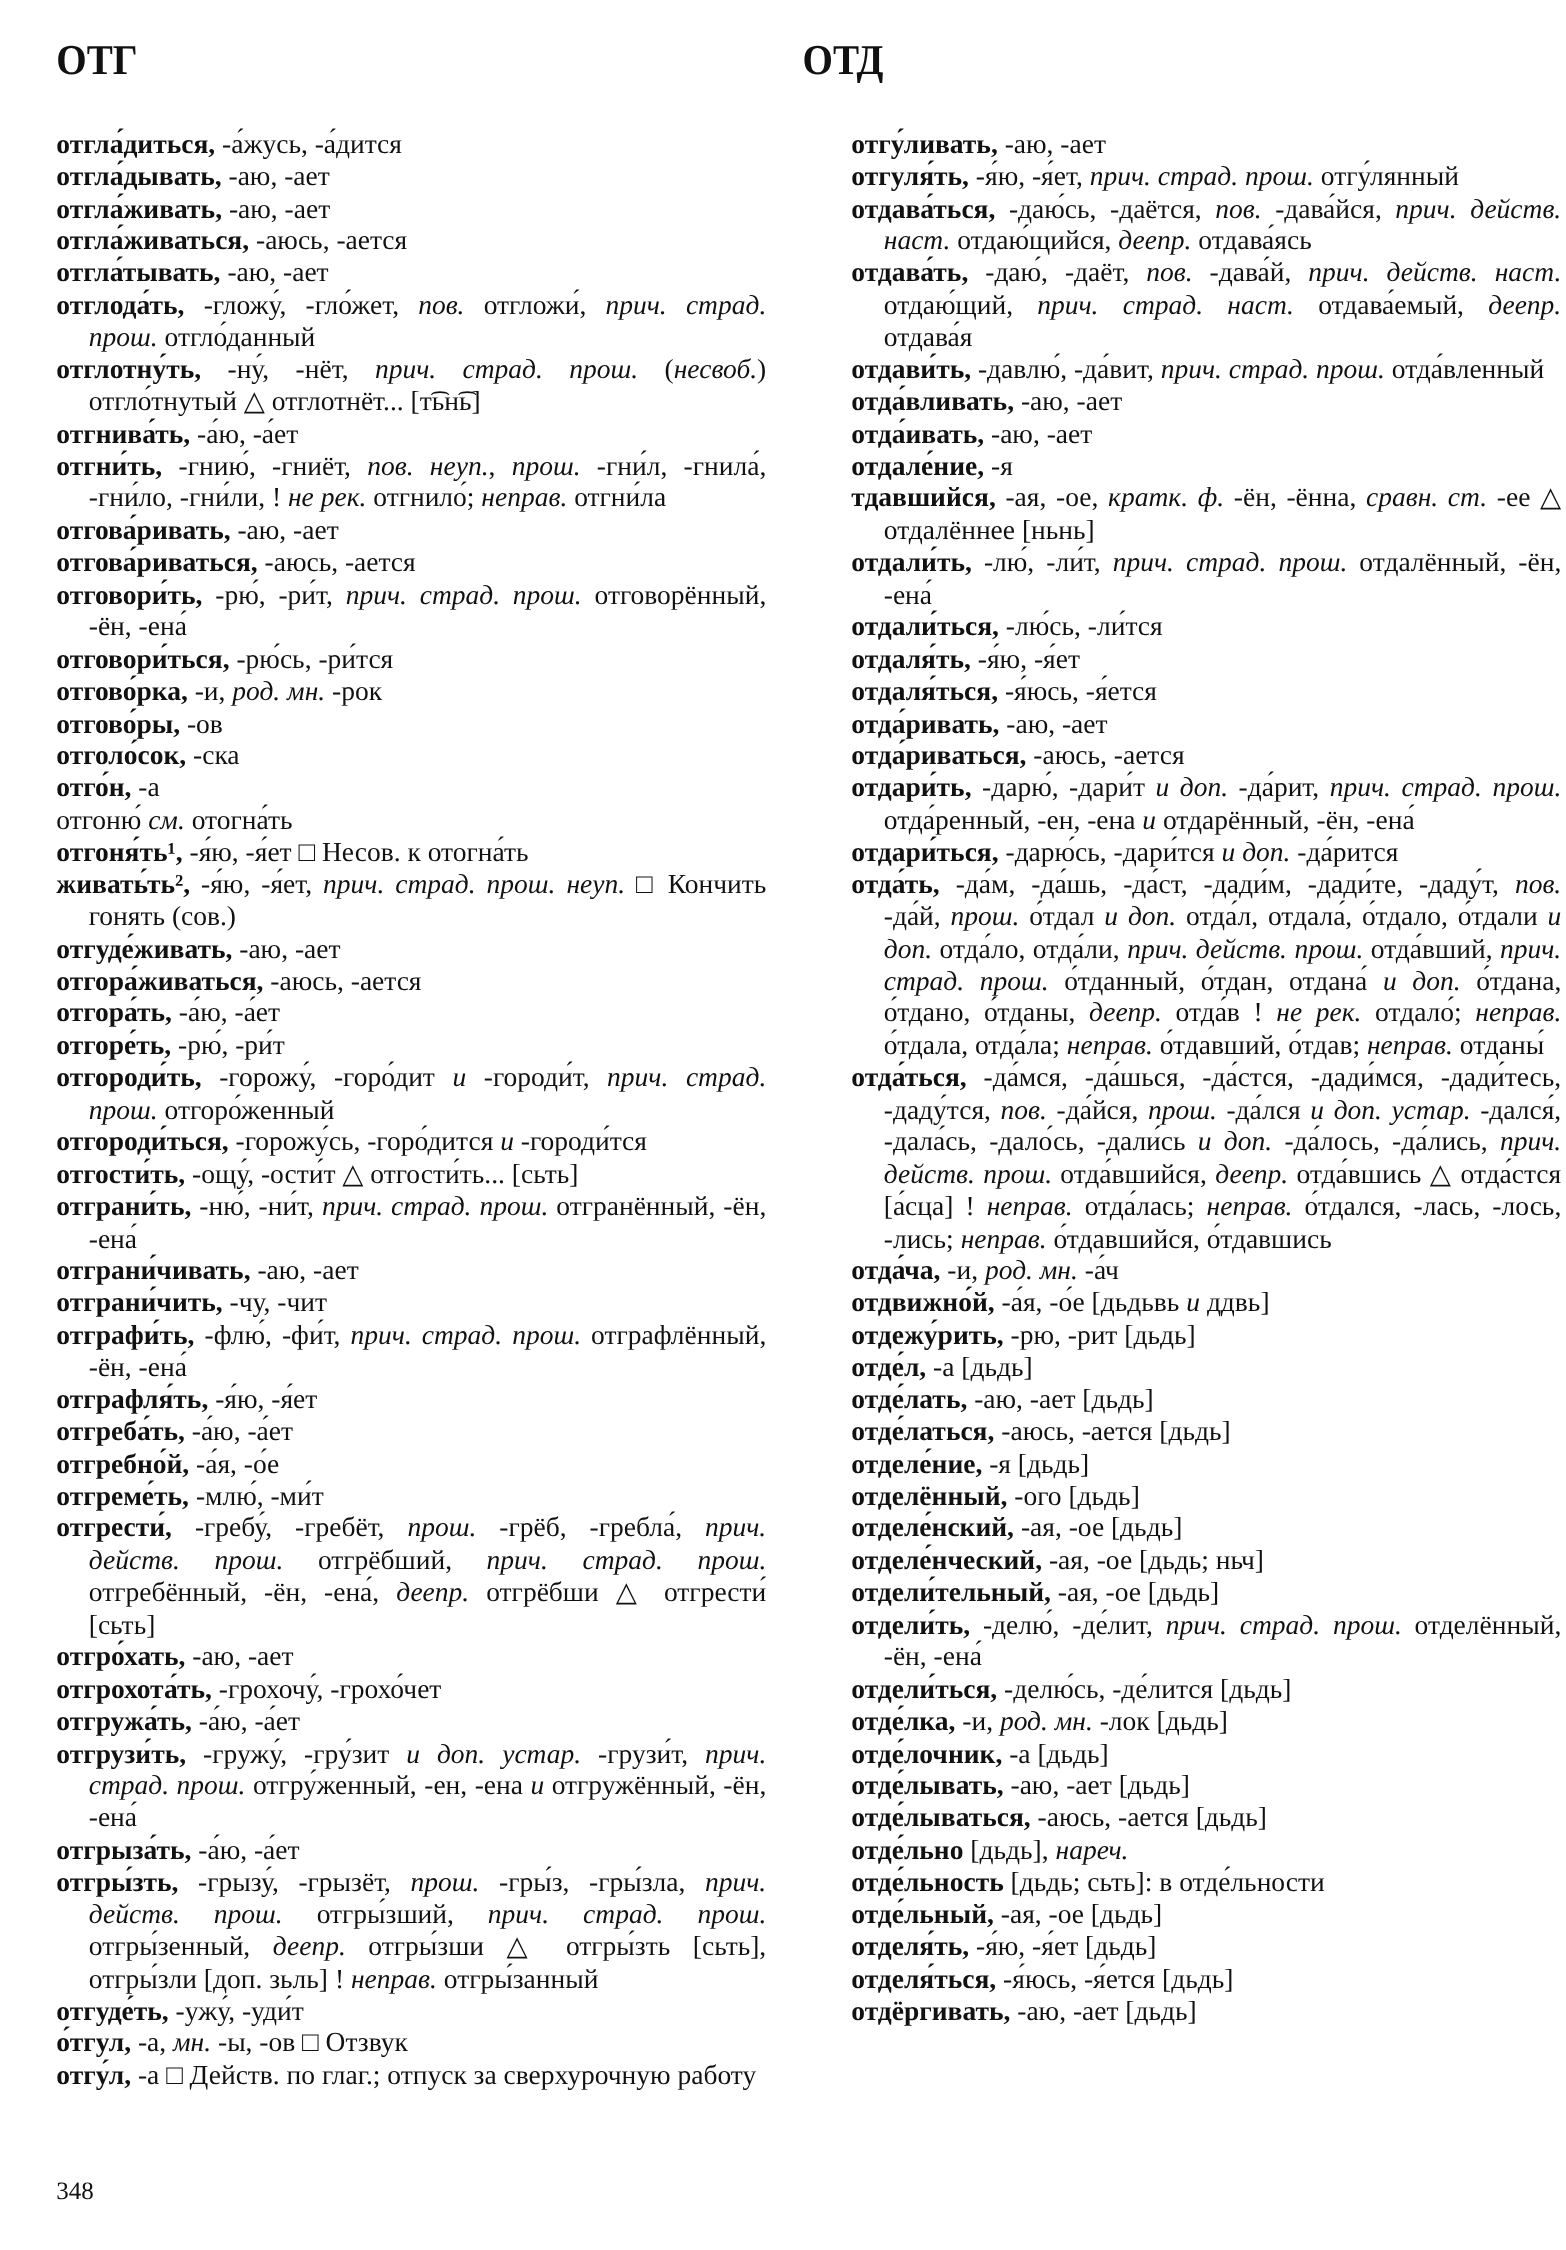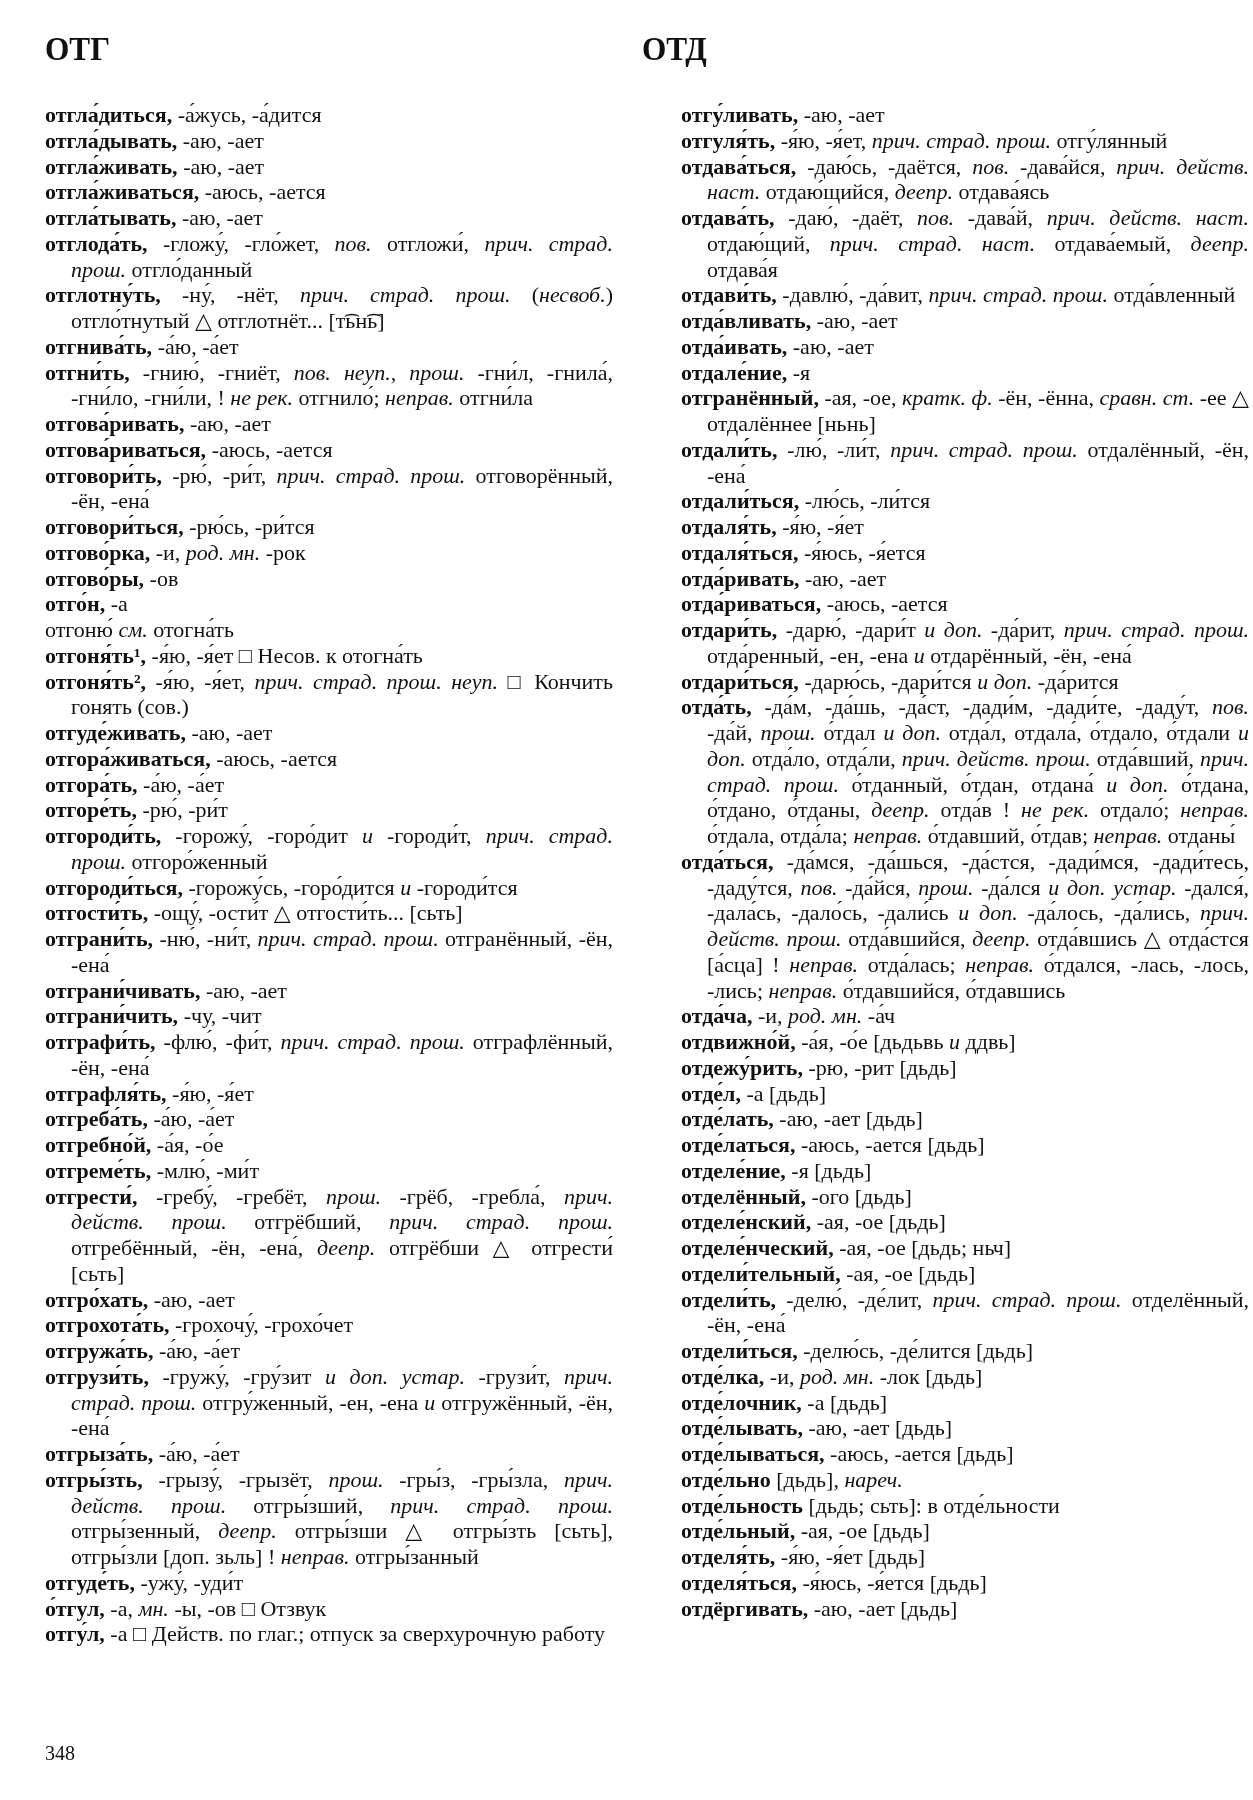--- a/index.html
+++ b/index.html
@@ -32,24 +32,25 @@
     <p class="entry"><span class="hw">отглода́ть,</span><span> -гложу́, -гло́жет, <i>пов.</i> отгложи́, <i>прич.</i> <i>страд.</i> <i>прош.</i> отгло́данный</span></p>
     <p class="entry"><span class="hw">отглотну́ть,</span><span> -ну́, -нёт, <i>прич.</i> <i>страд.</i> <i>прош.</i> (<i>несвоб.</i>) отгло́тнутый △ отглотнёт... [т͡ьн͡ь]</span></p>
     <p class="entry"><span class="hw">отгнива́ть,</span><span> -а́ю, -а́ет</span></p>
     <p class="entry"><span class="hw">отгни́ть,</span><span> -гнию́, -гниёт, <i>пов.</i> <i>неуп.</i>, <i>прош.</i> -гни́л, -гнила́, -гни́ло, -гни́ли, ! <i>не рек.</i> отгнило́; <i>неправ.</i> отгни́ла</span></p>
     <p class="entry"><span class="hw">отгова́ривать,</span><span> -аю, -ает</span></p>
     <p class="entry"><span class="hw">отгова́риваться,</span><span> -аюсь, -ается</span></p>
     <p class="entry"><span class="hw">отговори́ть,</span><span> -рю́, -ри́т, <i>прич.</i> <i>страд.</i> <i>прош.</i> отговорённый, -ён, -ена́</span></p>
     <p class="entry"><span class="hw">отговори́ться,</span><span> -рю́сь, -ри́тся</span></p>
     <p class="entry"><span class="hw">отгово́рка,</span><span> -и, <i>род.</i> <i>мн.</i> -рок</span></p>
     <p class="entry"><span class="hw">отгово́ры,</span><span> -ов</span></p>
+    <p class="entry"><span class="hw">отголо́сок,</span><span> -ска</span></p>
     <p class="entry"><span class="hw">отго́н,</span><span> -а</span></p>
     <p class="entry"><span>отгоню́ <i>см.</i> отогна́ть</span></p>
     <p class="entry"><span class="hw">отгоня́ть¹,</span><span> -я́ю, -я́ет □ Несов. к отогна́ть</span></p>
-    <p class="entry"><span class="hw">отгоня́ть²,</span><span> -я́ю, -я́ет, <i>прич.</i> <i>страд.</i> <i>прош.</i> <i>неуп.</i> □ Кончить гонять (сов.)</span></p>
+    <p class="entry"><span class="hw">живать́ть²,</span><span> -я́ю, -я́ет, <i>прич.</i> <i>страд.</i> <i>прош.</i> <i>неуп.</i> □ Кончить гонять (сов.)</span></p>
     <p class="entry"><span class="hw">отгуде́живать,</span><span> -аю, -ает</span></p>
     <p class="entry"><span class="hw">отгора́живаться,</span><span> -аюсь, -ается</span></p>
     <p class="entry"><span class="hw">отгора́ть,</span><span> -а́ю, -а́ет</span></p>
     <p class="entry"><span class="hw">отгоре́ть,</span><span> -рю́, -ри́т</span></p>
     <p class="entry"><span class="hw">отгороди́ть,</span><span> -горожу́, -горо́дит <i>и</i> -городи́т, <i>прич.</i> <i>страд.</i> <i>прош.</i> отгоро́женный</span></p>
     <p class="entry"><span class="hw">отгороди́ться,</span><span> -горожу́сь, -горо́дится <i>и</i> -городи́тся</span></p>
     <p class="entry"><span class="hw">отгости́ть,</span><span> -ощу́, -ости́т △ отгости́ть... [сьть]</span></p>
     <p class="entry"><span class="hw">отграни́ть,</span><span> -ню́, -ни́т, <i>прич.</i> <i>страд.</i> <i>прош.</i> отгранённый, -ён, -ена́</span></p>
     <p class="entry"><span class="hw">отграни́чивать,</span><span> -аю, -ает</span></p>
     <p class="entry"><span class="hw">отграни́чить,</span><span> -чу, -чит</span></p>
@@ -71,21 +72,21 @@
   </div>
 <div class="col" id="col-right">
     <p class="entry"><span class="hw">отгу́ливать,</span><span> -аю, -ает</span></p>
     <p class="entry"><span class="hw">отгуля́ть,</span><span> -я́ю, -я́ет, <i>прич.</i> <i>страд.</i> <i>прош.</i> отгу́лянный</span></p>
     <p class="entry"><span class="hw">отдава́ться,</span><span> -даю́сь, -даётся, <i>пов.</i> -дава́йся, <i>прич.</i> <i>действ.</i> <i>наст.</i> отдаю́щийся, <i>деепр.</i> отдава́ясь</span></p>
     <p class="entry"><span class="hw">отдава́ть,</span><span> -даю́, -даёт, <i>пов.</i> -дава́й, <i>прич.</i> <i>действ.</i> <i>наст.</i> отдаю́щий, <i>прич.</i> <i>страд.</i> <i>наст.</i> отдава́емый, <i>деепр.</i> отдава́я</span></p>
     <p class="entry"><span class="hw">отдави́ть,</span><span> -давлю́, -да́вит, <i>прич.</i> <i>страд.</i> <i>прош.</i> отда́вленный</span></p>
     <p class="entry"><span class="hw">отда́вливать,</span><span> -аю, -ает</span></p>
     <p class="entry"><span class="hw">отда́ивать,</span><span> -аю, -ает</span></p>
     <p class="entry"><span class="hw">отдале́ние,</span><span> -я</span></p>
-    <p class="entry"><span class="hw">отгранённый,</span><span> -ая, -ое, <i>кратк.</i> <i>ф.</i> -ён, -ённа, <i>сравн.</i> <i>ст.</i> -ее △ отдалённее [ньнь]</span></p>
+    <p class="entry"><span class="hw">тдавшийся,</span><span> -ая, -ое, <i>кратк.</i> <i>ф.</i> -ён, -ённа, <i>сравн.</i> <i>ст.</i> -ее △ отдалённее [ньнь]</span></p>
     <p class="entry"><span class="hw">отдали́ть,</span><span> -лю́, -ли́т, <i>прич.</i> <i>страд.</i> <i>прош.</i> отдалённый, -ён, -ена́</span></p>
     <p class="entry"><span class="hw">отдали́ться,</span><span> -лю́сь, -ли́тся</span></p>
     <p class="entry"><span class="hw">отдаля́ть,</span><span> -я́ю, -я́ет</span></p>
     <p class="entry"><span class="hw">отдаля́ться,</span><span> -я́юсь, -я́ется</span></p>
     <p class="entry"><span class="hw">отда́ривать,</span><span> -аю, -ает</span></p>
     <p class="entry"><span class="hw">отда́риваться,</span><span> -аюсь, -ается</span></p>
     <p class="entry"><span class="hw">отдари́ть,</span><span> -дарю́, -дари́т <i>и</i> <i>доп.</i> -да́рит, <i>прич.</i> <i>страд.</i> <i>прош.</i> отда́ренный, -ен, -ена <i>и</i> отдарённый, -ён, -ена́</span></p>
     <p class="entry"><span class="hw">отдари́ться,</span><span> -дарю́сь, -дари́тся <i>и</i> <i>доп.</i> -да́рится</span></p>
     <p class="entry"><span class="hw">отда́ть,</span><span> -да́м, -да́шь, -да́ст, -дади́м, -дади́те, -даду́т, <i>пов.</i> -да́й, <i>прош.</i> о́тдал <i>и</i> <i>доп.</i> отда́л, отдала́, о́тдало, о́тдали <i>и</i> <i>доп.</i> отда́ло, отда́ли, <i>прич.</i> <i>действ.</i> <i>прош.</i> отда́вший, <i>прич.</i> <i>страд.</i> <i>прош.</i> о́тданный, о́тдан, отдана́ <i>и</i> <i>доп.</i> о́тдана, о́тдано, о́тданы, <i>деепр.</i> отда́в ! <i>не рек.</i> отдало́; <i>неправ.</i> о́тдала, отда́ла; <i>неправ.</i> о́тдавший, о́тдав; <i>неправ.</i> отданы́</span></p>
     <p class="entry"><span class="hw">отда́ться,</span><span> -да́мся, -да́шься, -да́стся, -дади́мся, -дади́тесь, -даду́тся, <i>пов.</i> -да́йся, <i>прош.</i> -да́лся <i>и</i> <i>доп.</i> <i>устар.</i> -дался́, -дала́сь, -дало́сь, -дали́сь <i>и</i> <i>доп.</i> -да́лось, -да́лись, <i>прич.</i> <i>действ.</i> <i>прош.</i> отда́вшийся, <i>деепр.</i> отда́вшись △ отда́стся [а́сца] ! <i>неправ.</i> отда́лась; <i>неправ.</i> о́тдался, -лась, -лось, -лись; <i>неправ.</i> о́тдавшийся, о́тдавшись</span></p>

